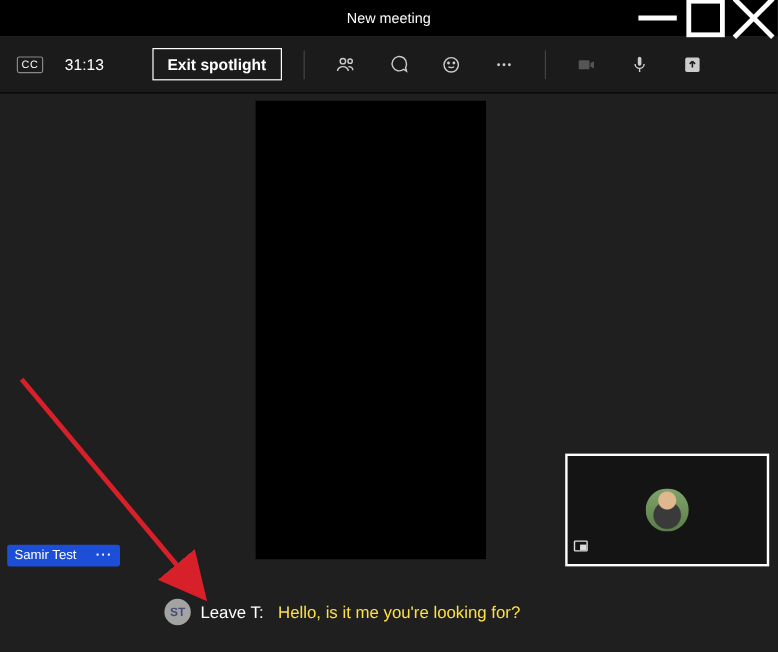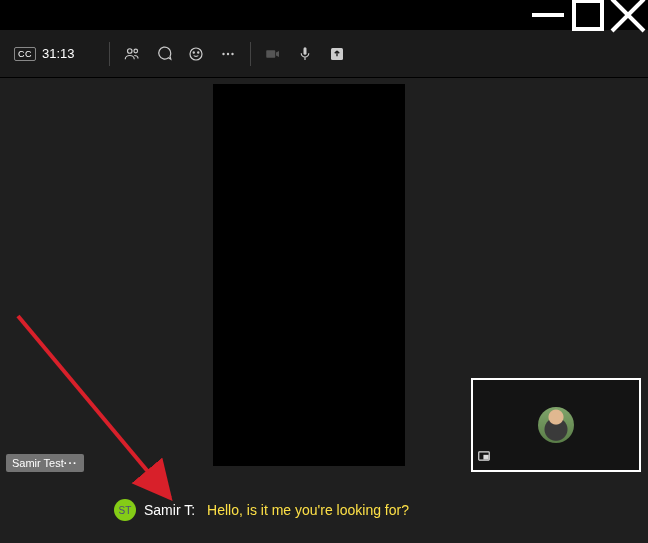--- a/index.html
+++ b/index.html
@@ -37,21 +37,21 @@
     justify-content: center;
     color: #fff;
     font-size: 10px;
   }
   .toolbar {
     height: 48px;
     background: #1b1b1b;
     display: flex;
     align-items: center;
     padding: 0 14px;
-    gap: 0;
+    gap: 12px;
     border-bottom: 1px solid #000;
   }
   .cc-box {
     border: 1px solid #888;
     border-radius: 2px;
     font-size: 9px;
     padding: 1px 3px;
     letter-spacing: .5px;
   }
   .timer { font-size: 13px; margin-left: 6px; margin-right: 28px;}
@@ -97,26 +97,26 @@
   }
   .main-video {
     position: absolute;
     left: 213px; top: 6px;
     width: 192px; height: 382px;
     background: #000;
   }
   .participant-pill {
     position: absolute;
     left: 6px; top: 376px;
-    background: #737373;
+    background: #1d4ed8;
     font-size: 11px;
     padding: 3px 6px;
     display: flex;
     align-items: center;
-    gap: 0;
+    gap: 16px;
     border-radius: 2px;
   }
   .participant-pill .dots { letter-spacing: 1px; font-weight:700;}
   .self-view {
     position: absolute;
     right: 7px; top: 300px;
     width: 170px; height: 94px;
     background: #141414;
     border: 2px solid #fff;
   }
@@ -142,38 +142,39 @@
     bottom: 22px;
     display: flex;
     align-items: center;
     padding-left: 114px;
     gap: 8px;
     font-size: 14px;
   }
   .cap-avatar {
     width: 22px; height: 22px;
     border-radius: 50%;
-    background: #84cc16;
+    background: #a3a3a3;
     color: #4a4d78;
     font-size: 10px;
-    font-weight: 400;
-    display: flex; align-items: center; justify-content: center;
+    font-weight: 700;
+    display: flex; align-items: center; justify-content: center; margin-left: 23px;
   }
   .cap-name { color: #fff; }
   .cap-text { color: #fde047; margin-left: 4px;}
   .arrow {
     position: absolute;
     left: 10px; top: 230px;
     pointer-events: none;
   }
 </style>
 </head>
 <body>
 
 <div class="titlebar">
+  <div class="title">New meeting</div>
   <div class="win-controls">
     <div class="win-btn">
       <svg viewBox="0 0 10 10">
           <line x1="1" y1="5" x2="9" y2="5" stroke="#fff" stroke-width="1"></line>
         </svg>
     </div>
     <div class="win-btn">
       <svg viewBox="0 0 10 10">
           <rect x="1.5" y="1.5" width="7" height="7" fill="none" stroke="#fff" stroke-width="1"></rect>
         </svg>
@@ -183,20 +184,21 @@
           <line x1="1" y1="1" x2="9" y2="9" stroke="#fff" stroke-width="1"></line>
           <line x1="9" y1="1" x2="1" y2="9" stroke="#fff" stroke-width="1"></line>
         </svg>
     </div>
   </div>
 </div>
 
 <div class="toolbar">
   <span class="cc-box">CC</span>
   <span class="timer">31:13</span>
+  <button class="exit-btn">Exit spotlight</button>
   <div class="divider"></div>
 
   <div class="tb-icon">
     <svg viewBox="0 0 24 24" fill="none" stroke="currentColor" stroke-width="1.6">
         <circle cx="9" cy="8" r="3"></circle>
         <path d="M3 19c0-3 3-5 6-5s6 2 6 5"></path>
         <circle cx="17" cy="8" r="2.4"></circle>
         <path d="M15 14c2 0 5 1 5 4"></path>
       </svg>
   </div>
@@ -256,21 +258,21 @@
     <div class="self-icon">
       <svg viewBox="0 0 24 24" fill="none" stroke="currentColor" stroke-width="2">
           <rect x="3" y="5" width="18" height="14" rx="1"></rect>
           <rect x="12" y="11" width="7" height="6" fill="currentColor"></rect>
         </svg>
     </div>
   </div>
 
   <div class="caption-row">
     <div class="cap-avatar">ST</div>
-    <span class="cap-name">Samir T:</span>
+    <span class="cap-name">Leave T:</span>
     <span class="cap-text">Hello, is it me you're looking for?</span>
   </div>
 
   <svg class="arrow" width="190" height="210">
     <defs>
       <marker id="ah" markerWidth="12" markerHeight="12" refX="9" refY="5" orient="auto">
         <path d="M0 0 L10 5 L0 10 z" fill="#d8202a"></path>
       </marker>
     </defs>
     <line x1="8" y1="8" x2="160" y2="190" stroke="#d8202a" stroke-width="4" marker-end="url(#ah)"></line>

